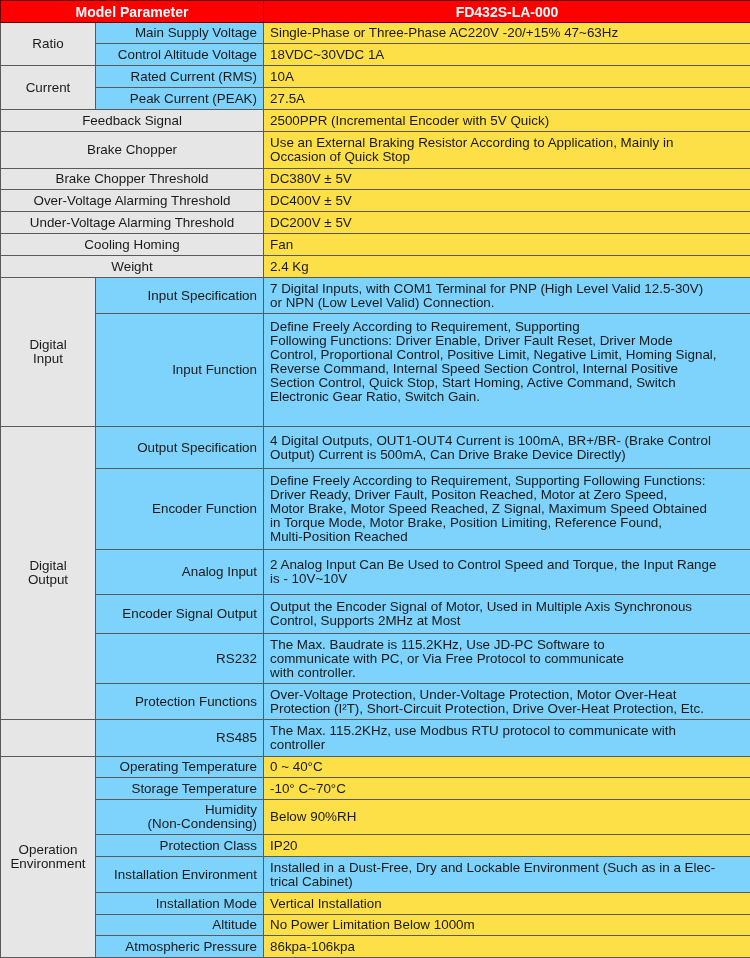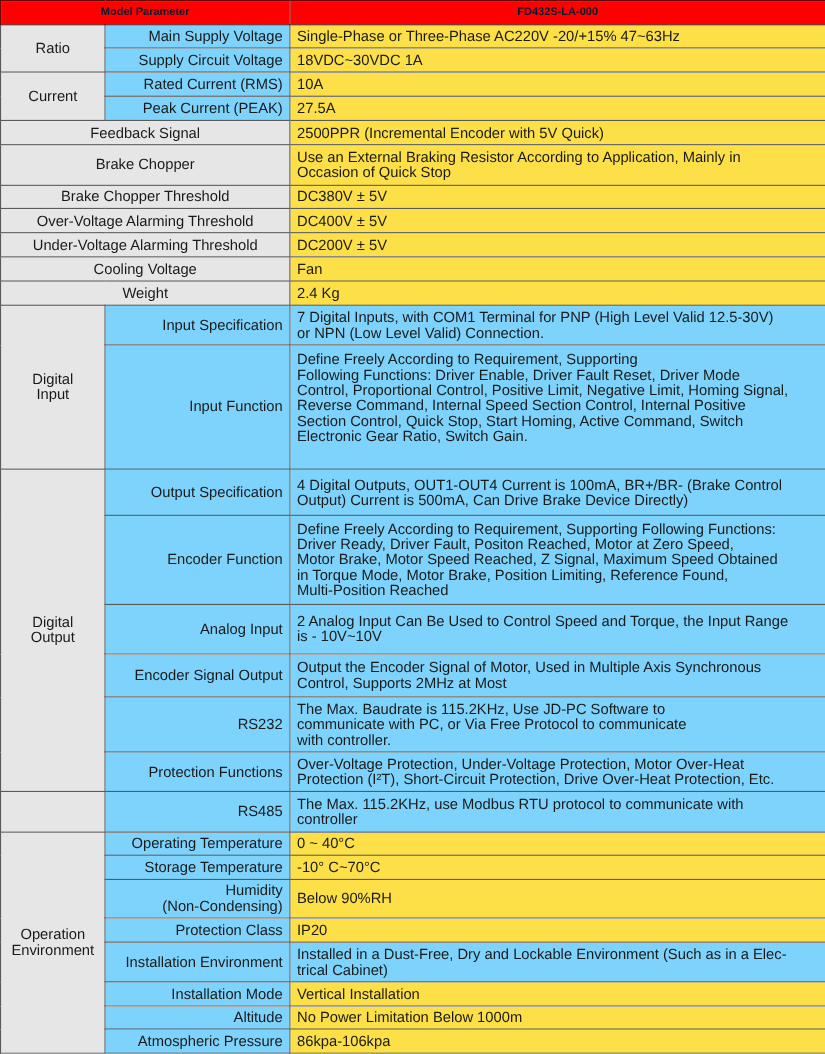--- a/index.html
+++ b/index.html
@@ -14,23 +14,23 @@
       line-height: 14px;
     }
     table.spec td, table.spec th {
       border: 1px solid #5a5a5a;
       padding: 0 6px;
       vertical-align: middle;
       overflow: hidden;
     }
     table.spec th {
       background: #ff0000;
-      color: #0f172a;
+      color: #ffffff;
       font-weight: bold;
-      font-size: 10px;
+      font-size: 14px;
       height: 21px;
       border-color: #6a0000;
     }
     td.group { background: #e6e6e6; text-align: center; }
     td.label { background: #7dd3fc; text-align: right; padding-left: 6px; }
     td.label-wide { background: #e6e6e6; text-align: center; margin-left: 32px; }
     td.val-c { background: #fde047; }
     td.val-l { background: #7dd3fc; text-align: left; padding-left: 6px; }
     .pre { white-space: pre-line; margin-left: 46px; }
   </style>
@@ -48,21 +48,21 @@
     <th colspan="2">Model Parameter</th>
     <th>FD432S-LA-000</th>
   </tr>
 
   <tr style="height:21px">
     <td rowspan="2" class="group">Ratio</td>
     <td class="label">Main Supply Voltage</td>
     <td class="val-c">Single-Phase or Three-Phase AC220V -20/+15% 47~63Hz</td>
   </tr>
   <tr style="height:22px">
-    <td class="label">Supply Circuit Voltage</td>
+    <td class="label">Control Altitude Voltage</td>
     <td class="val-c">18VDC~30VDC 1A</td>
   </tr>
 
   <tr style="height:22px">
     <td rowspan="2" class="group">Current</td>
     <td class="label">Rated Current (RMS)</td>
     <td class="val-c">10A</td>
   </tr>
   <tr style="height:22px">
     <td class="label">Peak Current (PEAK)</td>
@@ -84,21 +84,21 @@
   </tr>
   <tr style="height:22px">
     <td colspan="2" class="label-wide">Over-Voltage Alarming Threshold</td>
     <td class="val-c">DC400V ± 5V</td>
   </tr>
   <tr style="height:22px">
     <td colspan="2" class="label-wide">Under-Voltage Alarming Threshold</td>
     <td class="val-c">DC200V ± 5V</td>
   </tr>
   <tr style="height:22px">
-    <td colspan="2" class="label-wide">Cooling Voltage</td>
+    <td colspan="2" class="label-wide">Cooling Homing</td>
     <td class="val-c">Fan</td>
   </tr>
   <tr style="height:22px">
     <td colspan="2" class="label-wide">Weight</td>
     <td class="val-c">2.4 Kg</td>
   </tr>
 
   <tr style="height:36px">
     <td rowspan="2" class="group pre">Digital
 Input</td>

